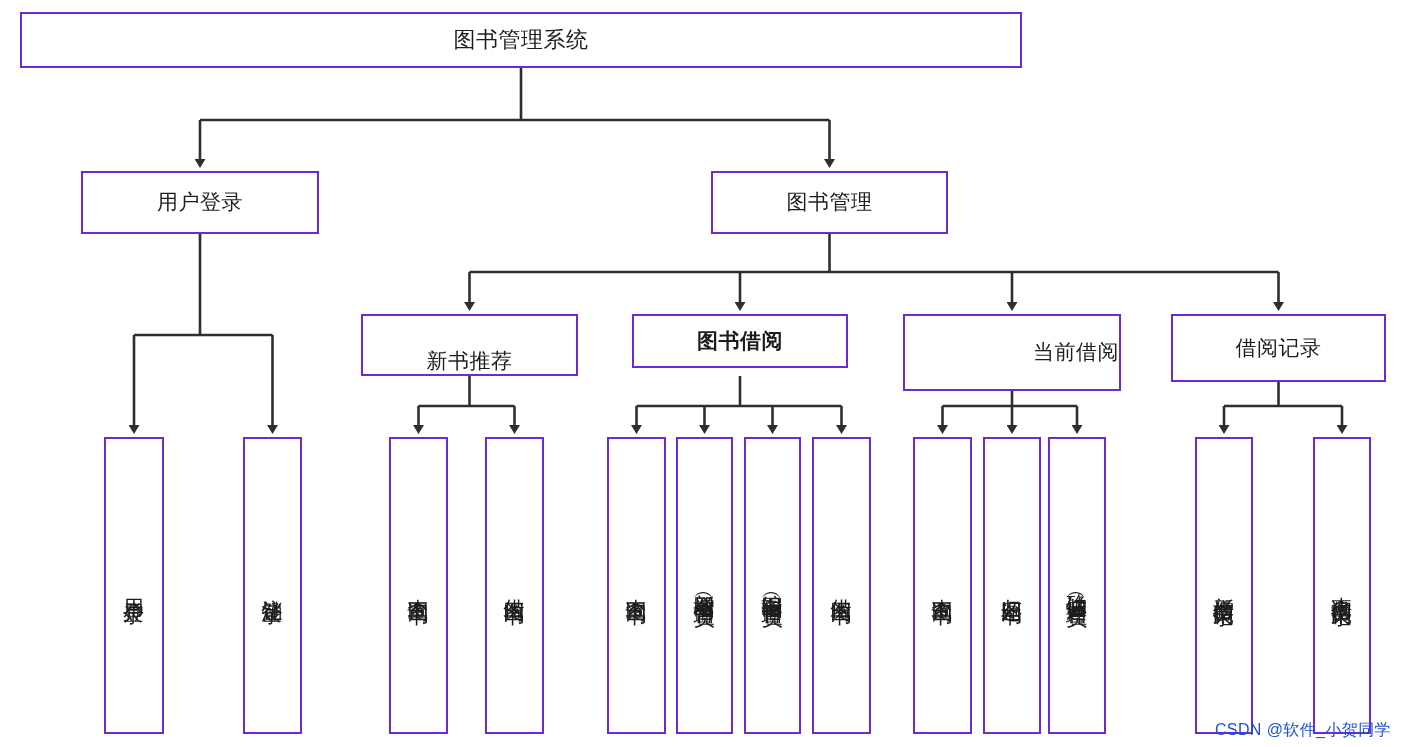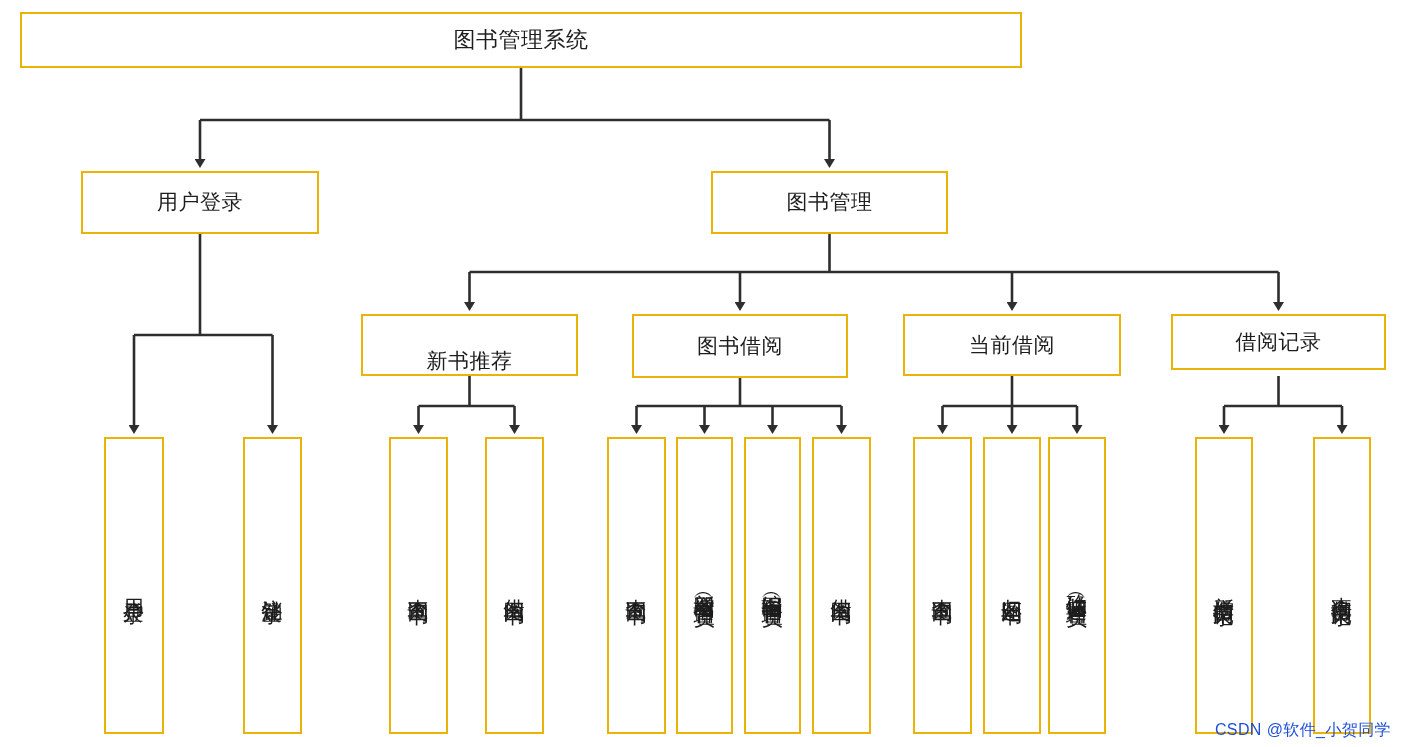--- a/index.html
+++ b/index.html
@@ -24,21 +24,21 @@
     left: 0;
     top: 0;
     width: 1405px;
     height: 747px;
     pointer-events: none;
   }
   .node {
     position: absolute;
     box-sizing: border-box;
     background: #ffffff;
-    border: 2px solid #eab308;
+    border: 2px solid #6d28d9;
     display: flex;
     align-items: center;
     justify-content: center;
     overflow: hidden;
   }
   .node .label {
     color: #1d1d1d;
     font-size: 21px;
     line-height: 1.18;
     letter-spacing: 0.5px;
@@ -116,27 +116,27 @@
       </div>
       <div class="node" style="left: 81px; top: 171px; width: 238px; height: 63px;">
         <span class="label">用户登录</span>
       </div>
       <div class="node" style="left: 711px; top: 171px; width: 237px; height: 63px;">
         <span class="label">图书管理</span>
       </div>
       <div class="node" style="left: 361px; top: 314px; width: 217px; height: 62px; align-items: flex-end;">
         <span class="label">新书推荐</span>
       </div>
-      <div class="node" style="left: 632px; top: 314px; width: 216px; height: 64px;">
+      <div class="node" style="left: 632px; top: 314px; width: 216px; height: 54px; font-weight: bold;">
         <span class="label">图书借阅</span>
       </div>
-      <div class="node" style="left: 903px; top: 314px; width: 218px; height: 62px;">
+      <div class="node" style="left: 903px; top: 314px; width: 218px; height: 77px; justify-content: flex-end;">
         <span class="label">当前借阅</span>
       </div>
-      <div class="node" style="left: 1171px; top: 314px; width: 215px; height: 56px;">
+      <div class="node" style="left: 1171px; top: 314px; width: 215px; height: 68px;">
         <span class="label">借阅记录</span>
       </div>
       <div class="node vertical" style="left: 104px; top: 437px; width: 60px; height: 297px;">
         <span class="label">用户登录</span>
       </div>
       <div class="node vertical" style="left: 243px; top: 437px; width: 59px; height: 297px;">
         <span class="label">注销登录</span>
       </div>
       <div class="node vertical" style="left: 389px; top: 437px; width: 59px; height: 297px;">
         <span class="label">查询图书</span>

